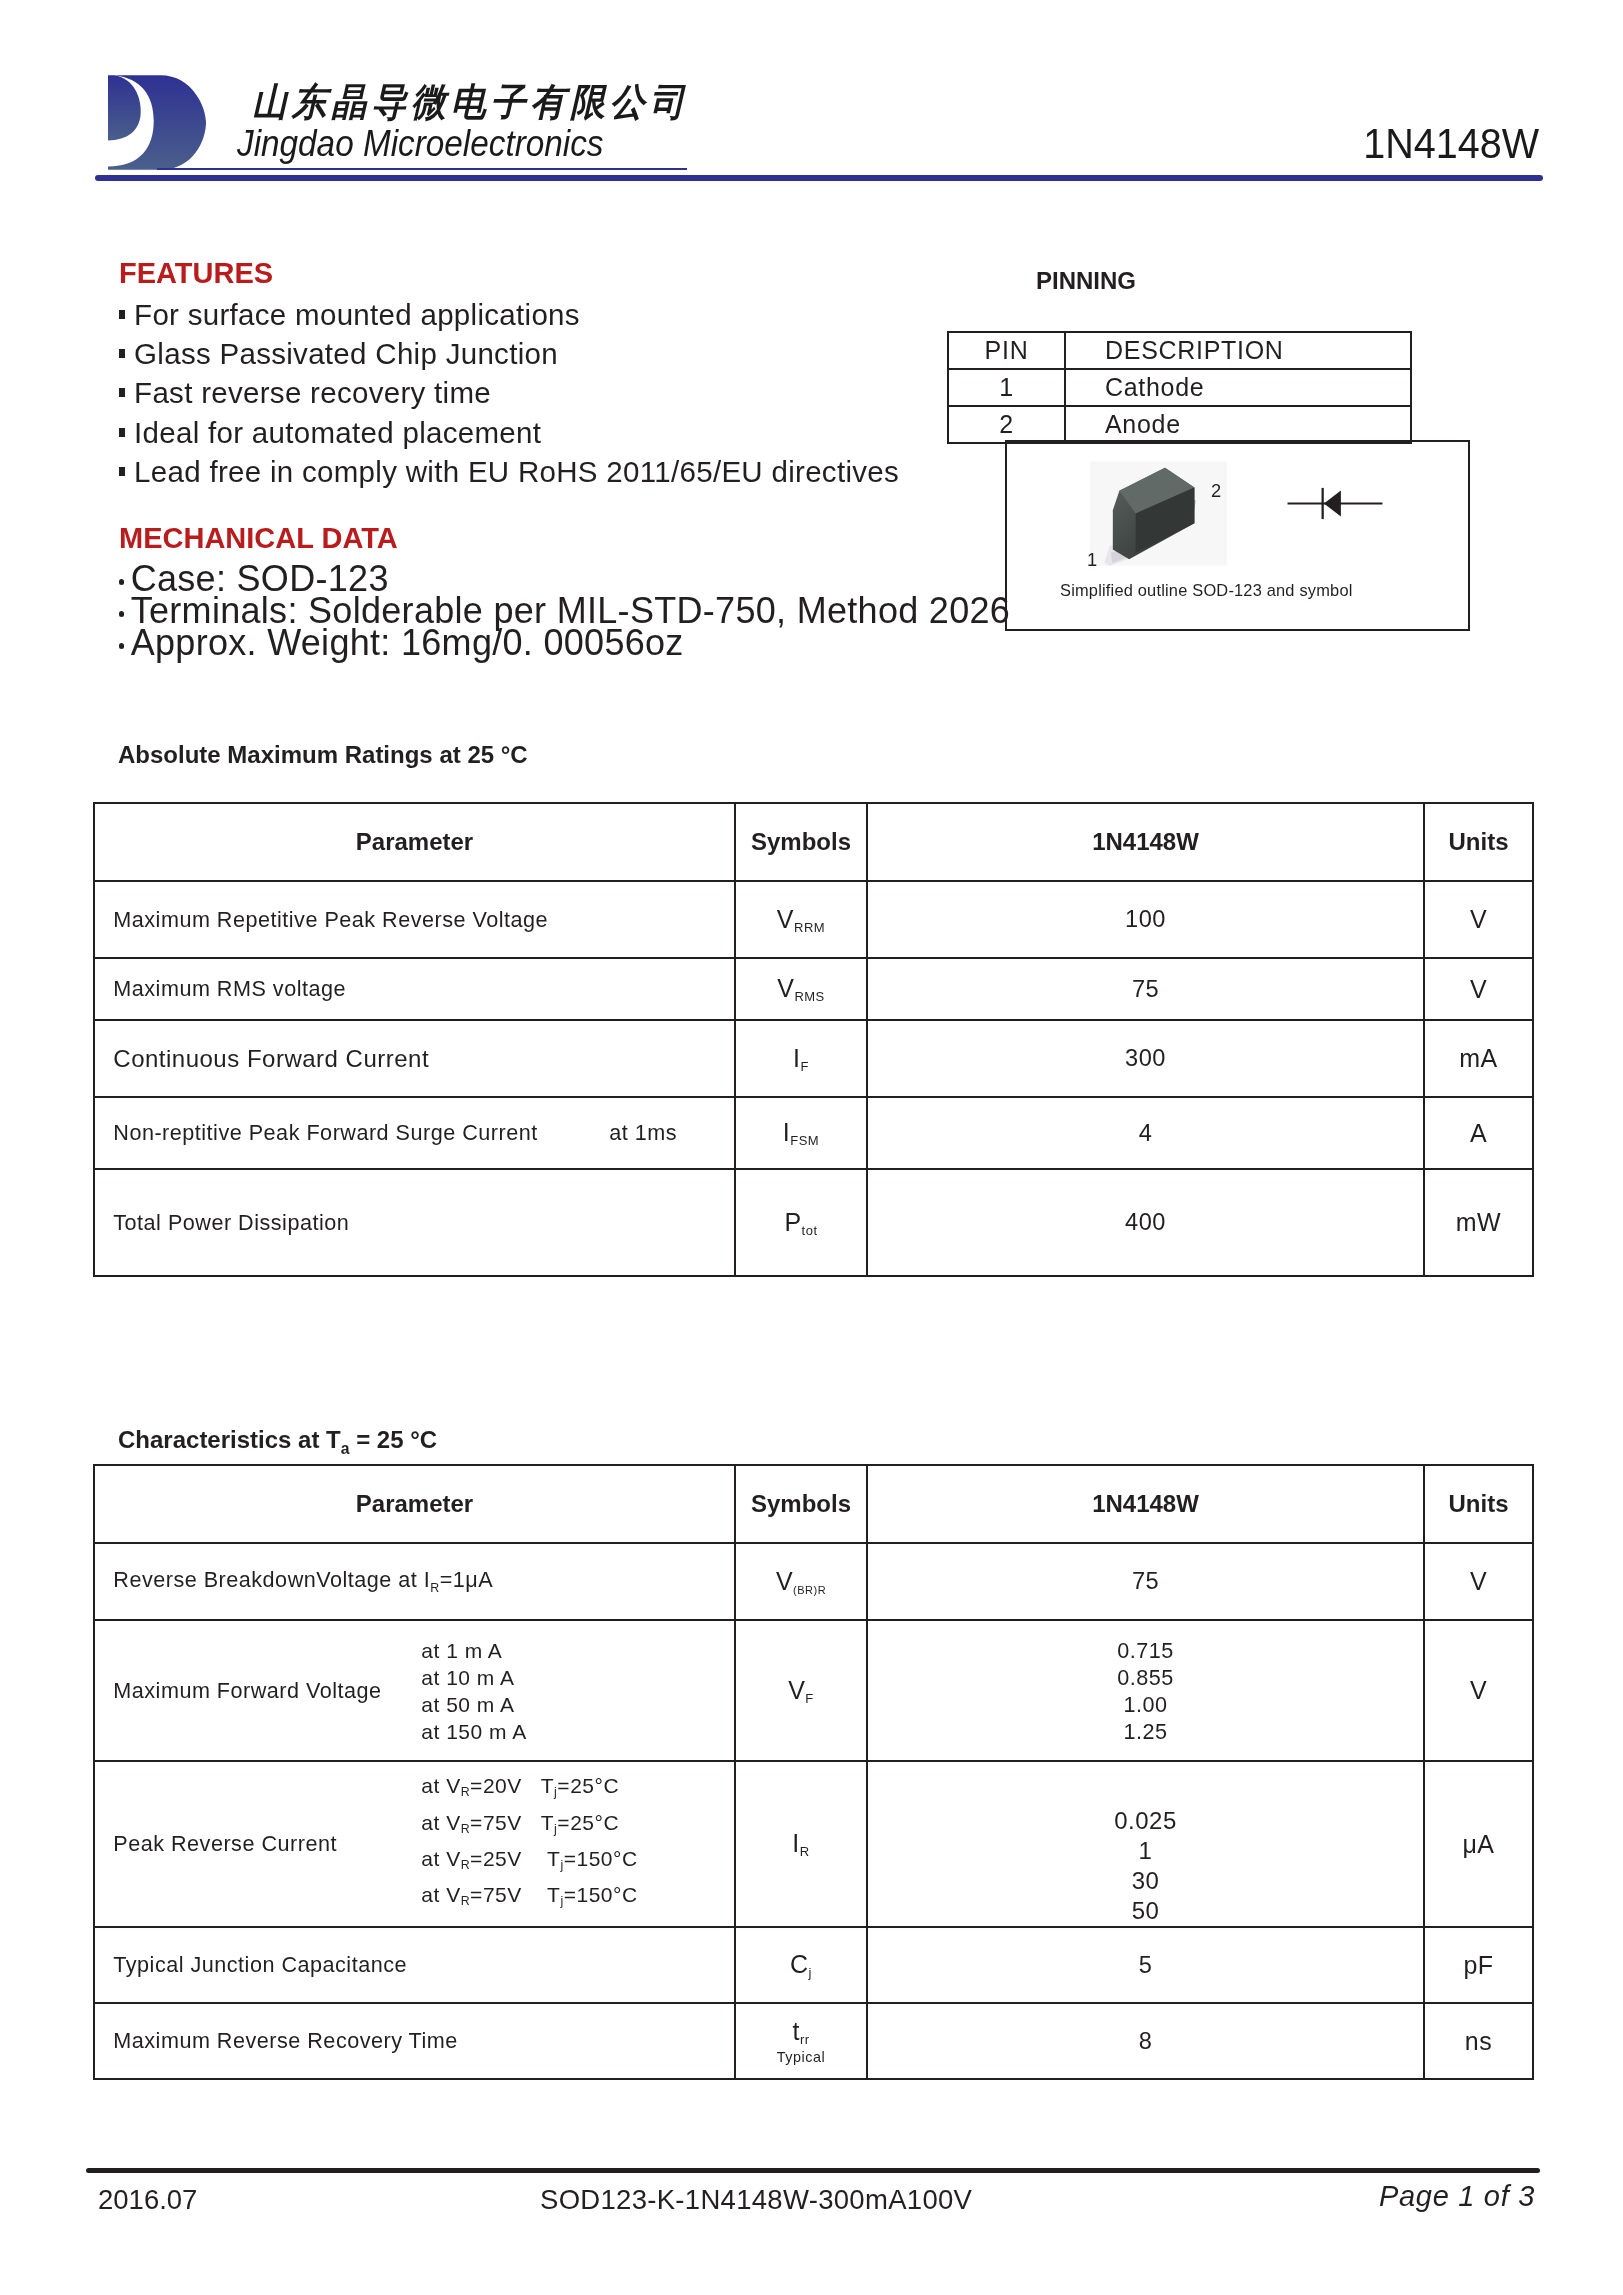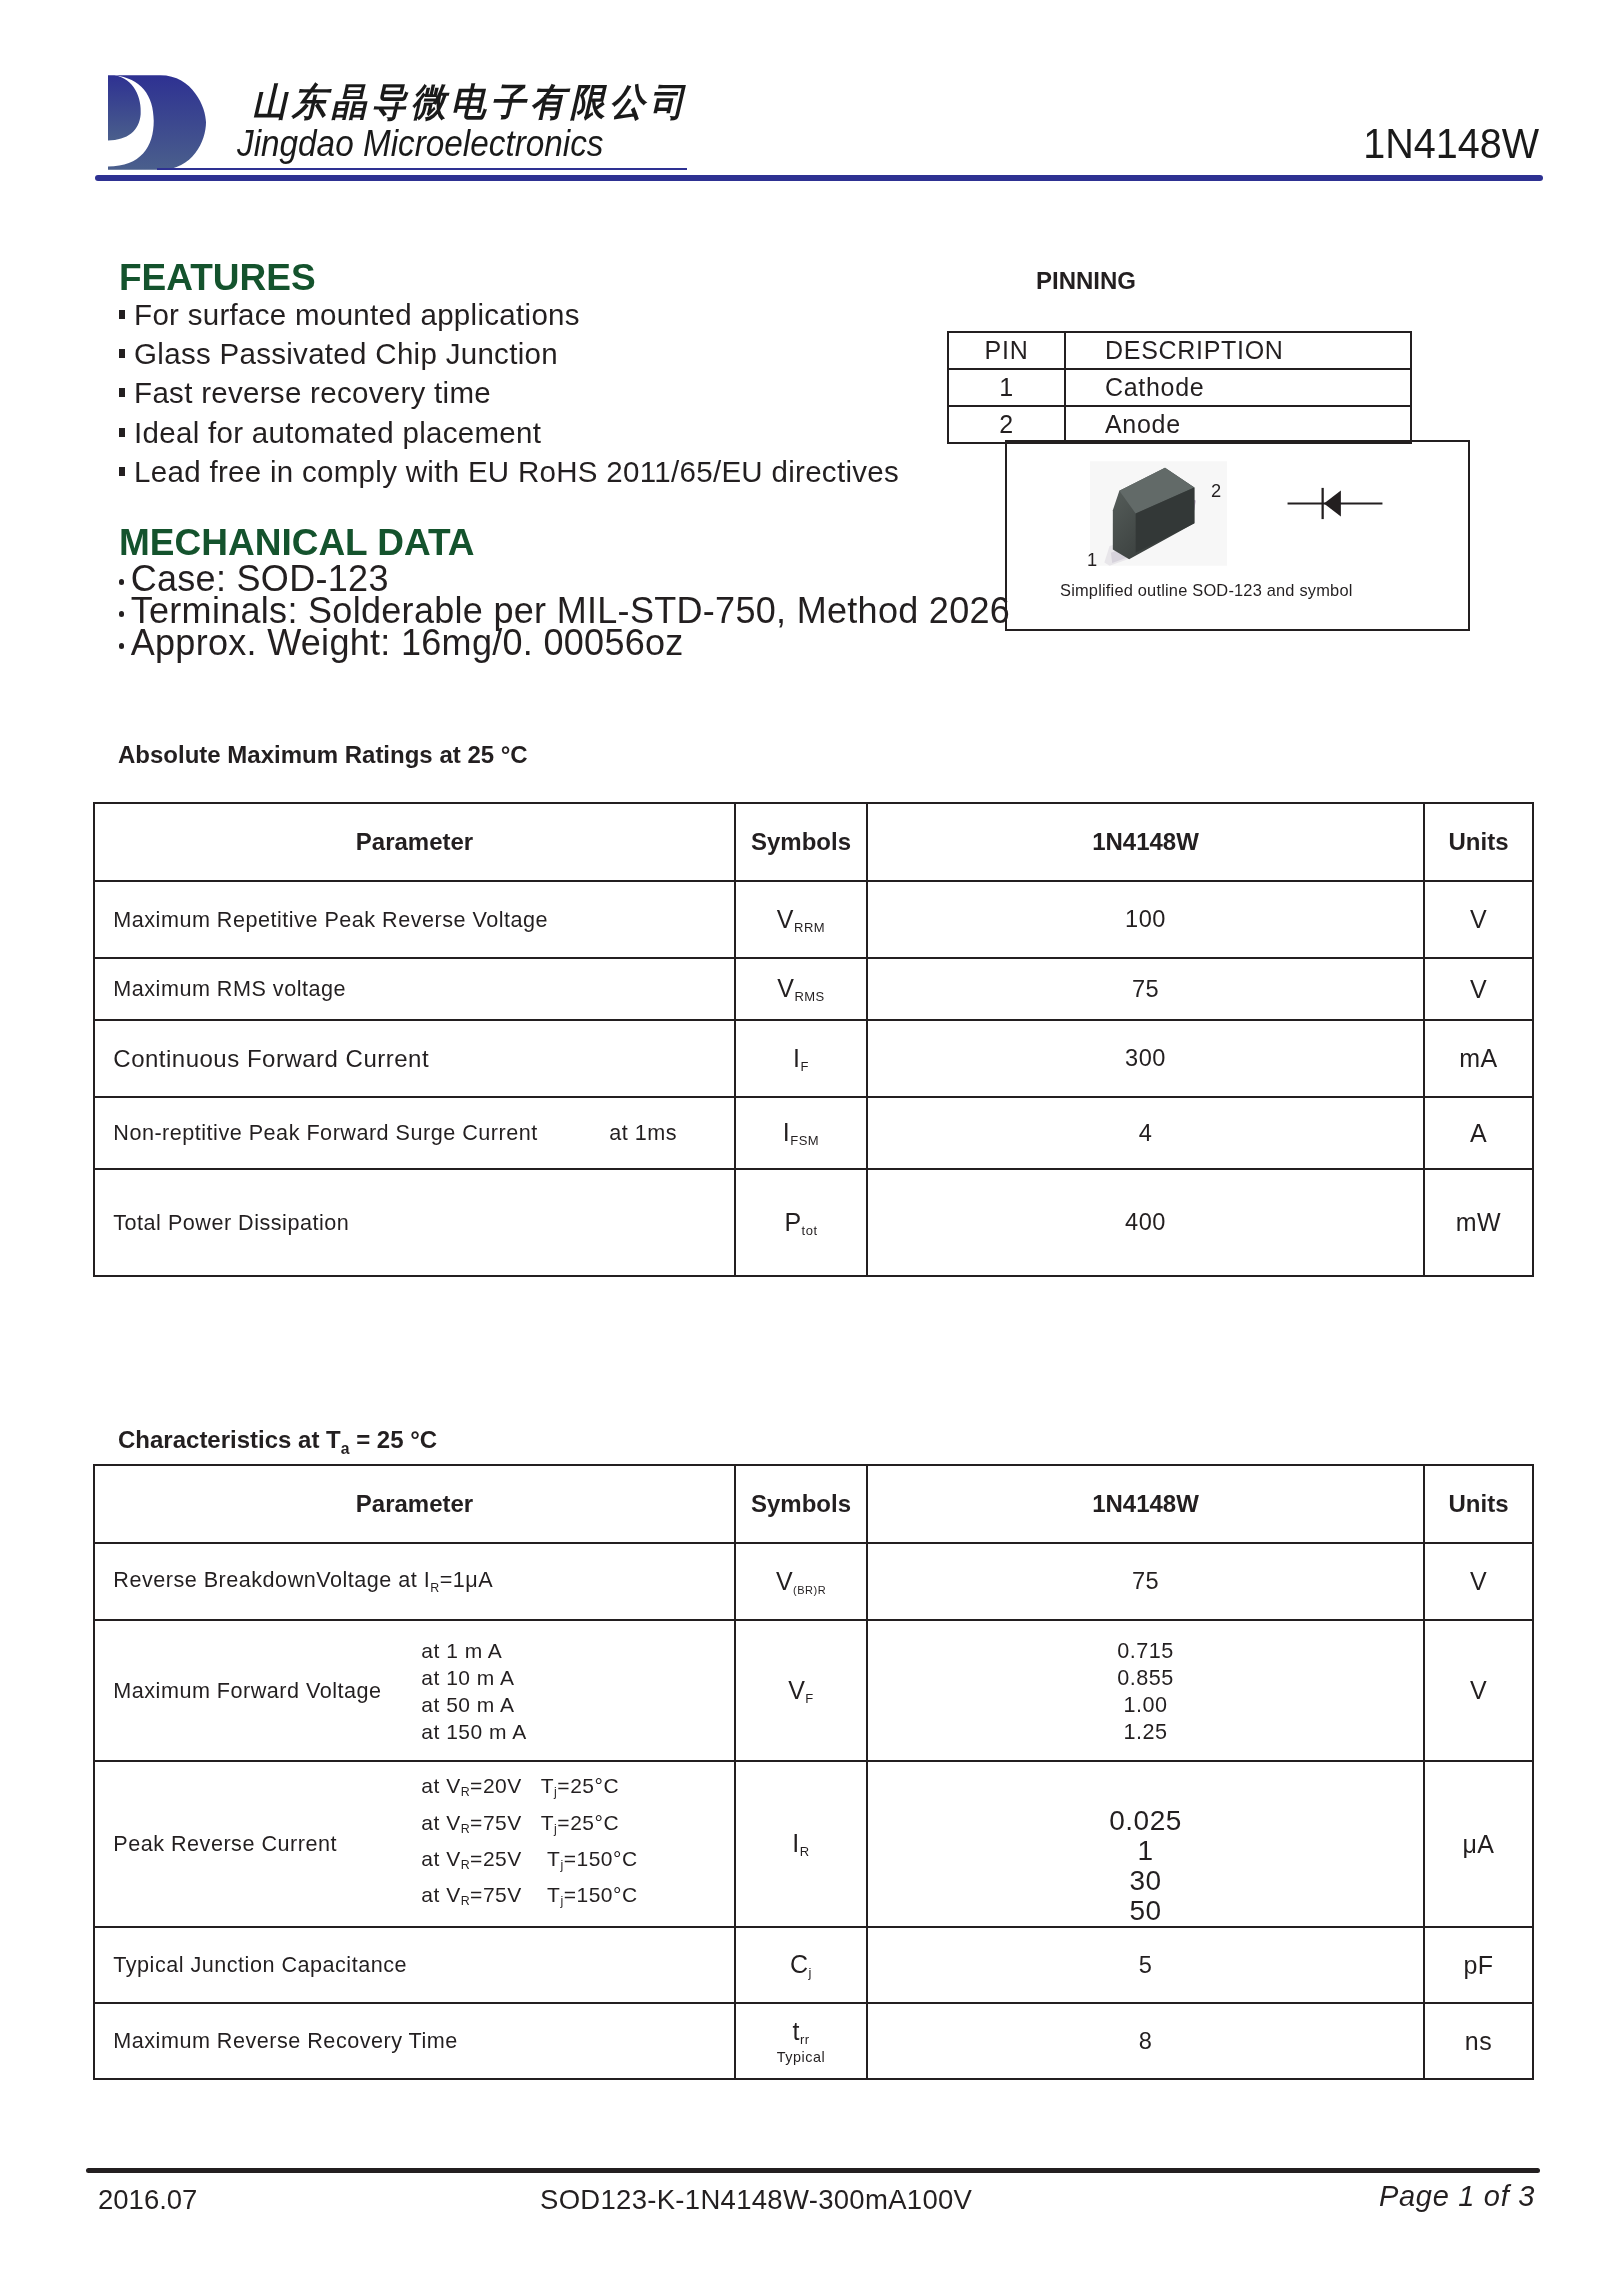--- a/index.html
+++ b/index.html
@@ -12,21 +12,21 @@
   #company-cn { left: 252px; top: 77px; font-size: 38px; font-style: italic; font-weight: bold;
                 letter-spacing: 5.2px; color: #1a1a1a; transform: scaleX(0.92); transform-origin: left; white-space: nowrap; }
   #company-en { left: 237px; top: 123px; font-size: 37px; font-style: italic; color: #1a1a1a;
                 transform: scaleX(0.9); transform-origin: left; white-space: nowrap; }
   #company-underline { left: 157px; top: 168px; width: 530px; height: 2px; background: #2e3192; }
   #header-rule { left: 95px; top: 175px; width: 1448px; height: 5.9px; background: #2e3192; border-radius: 3.3px; }
   #part-title { right: 84px; top: 119px; font-size: 43px; color: #1a1a1a; white-space: nowrap;
                 transform: scaleX(0.92); transform-origin: right; }
 
   
-  .h-section { font-weight: bold; font-size: 37px; color: #14532d; white-space: nowrap; }
+  .h-section { font-weight: bold; font-size: 29px; color: #b91c1c; white-space: nowrap; }
   #features-title { left: 119px; top: 257px; }
   .feature { left: 119px; font-size: 29.5px; white-space: nowrap; letter-spacing: 0.3px; }
   .feature .bullet { display: inline-block; width: 5.9px; height: 9.2px; background: #231f20; margin-right: 9.2px; vertical-align: 5.9px; }
   #mech-title { left: 119px; top: 522px; }
   .mech { left: 119px; font-size: 36px; white-space: nowrap; letter-spacing: 0.3px; }
   .mech .dot { display: inline-block; width: 5.2px; height: 5.2px; background: #231f20; border-radius: 50%; margin-right: 6.5px; vertical-align: 6.5px; }
 
   
   #pinning-title { left: 1036px; top: 267px; font-size: 24px; font-weight: bold; }
   #pin-table { left: 947px; top: 304px; width: 465px; border-collapse: collapse; font-size: 25px; margin-top: 27px; }
@@ -57,21 +57,21 @@
   td.sym, td.val, td.unit { text-align: center; }
   td.sym { font-size: 25px !important; }
   td.sym sub { font-size: 13px; vertical-align: -3.9px; }
   td.val { font-size: 23.6px !important; }
   td.unit { font-size: 25px !important; }
   .param-inner { display: flex; align-items: center; }
   .param-main { width: 308px; }
   .param-cond { line-height: 27px; font-size: 21px; }
   .param-cond sub { font-size: 12.4px; vertical-align: -3.3px; }
   .stack { line-height: 27px; }
-  .stack-ir { line-height: 30px; font-size: 28px; margin-top: 44px; }
+  .stack-ir { line-height: 30px; font-size: 24px; margin-top: 44px; }
   .typical { display: block; font-size: 14.4px; margin-top: 1.3px; }
   #amr-table { top: 802px; }
   #char-table { top: 1464px; }
 
   
   #footer-rule { left: 86px; top: 2168px; width: 1454px; height: 5.2px; background: #231f20; border-radius: 2.6px; }
   #footer-date { left: 98px; top: 2184px; font-size: 27.5px; white-space: nowrap; }
   #footer-code { left: 540px; top: 2184px; font-size: 27.5px; white-space: nowrap; letter-spacing: 0.3px; }
   #footer-page { right: 88px; top: 2180px; font-size: 29px; font-style: italic; white-space: nowrap; letter-spacing: 0.7px; }
 </style>

